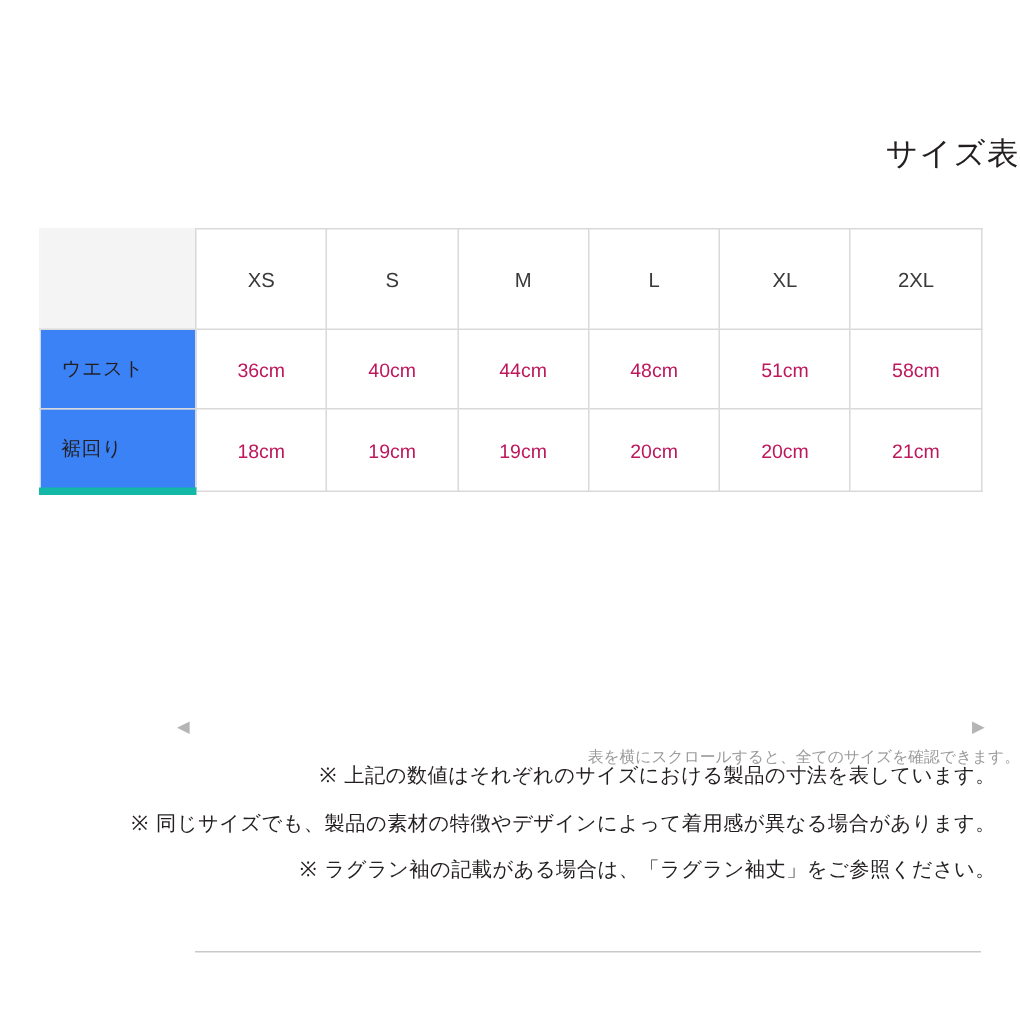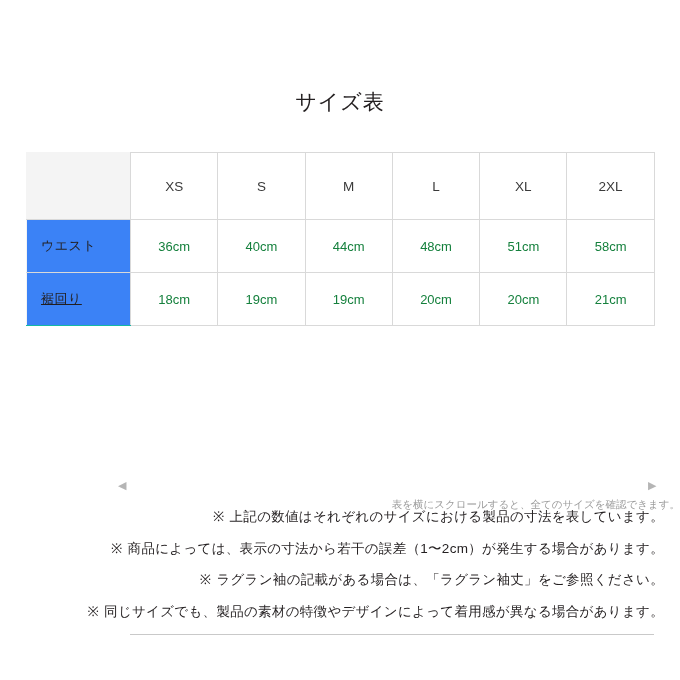--- a/index.html
+++ b/index.html
@@ -18,21 +18,21 @@
     position: relative;
     width: 680px;
     height: 680px;
     box-sizing: border-box;
   }
   .title {
     position: absolute;
     top: 88px;
     left: 0;
     width: 680px;
-    text-align: center;
+    text-align: right;
     font-size: 21px;
     letter-spacing: 1px;
     color: #231f20;
     font-family: Liberation Mono, monospace;
   }
   .table-wrap {
     position: absolute;
     top: 152px;
     left: 26px;
     width: 628px;
@@ -44,21 +44,21 @@
   }
   table.size-table col.label-col { width: 104px; }
   table.size-table col.data-col { width: 87.3px; }
 
   table.size-table th,
   table.size-table td {
     border: 1px solid #d9d9d9;
     height: 52px;
     font-weight: normal;
     font-size: 13px;
-    color: #15803d;
+    color: #be185d;
     text-align: center;
     vertical-align: middle;
     padding: 0;
     background: #ffffff;
   }
   table.size-table thead th {
     height: 66px;
     font-size: 13.5px;
     color: #3a3a3a;
     background: #ffffff;
@@ -71,22 +71,21 @@
   table.size-table tbody th.row-label {
     background: #3b82f6;
     text-align: left;
     padding-left: 14px;
     font-size: 13px;
     color: #231f20;
     border-left: 1px solid #f4f4f4;
     letter-spacing: 0.5px;
   }
   table.size-table tbody tr:last-child th.row-label {
-    border-bottom: 1px solid #14b8a6;
-    text-decoration: underline;
+    border-bottom: 5px solid #14b8a6;
   }
   
   table.size-table .first-data {
     border-left: 1px solid #7a7a7a;
     text-align: center;
   }
   table.size-table thead th.first-data {
     border-left: 1px solid #7a7a7a;
   }
 
@@ -192,23 +191,20 @@
   <div class="arrow left">◀</div>
   <div class="arrow right">▶</div>
   <div class="scroll-hint">表を横にスクロールすると、全てのサイズを確認できます。</div>
   <div class="scroll-bar"></div>
 
   <div class="notes">
     <div class="note">
       <span class="mark">※</span><span>上記の数値はそれぞれのサイズにおける製品の寸法を表しています。</span>
     </div>
     <div class="note">
-      <span class="mark">※</span><span>商品によっては、表示の寸法から若干の誤差（1〜2cm）が発生する場合があります。</span>
+      <span class="mark">※</span><span>同じサイズでも、製品の素材の特徴やデザインによって着用感が異なる場合があります。</span>
     </div>
     <div class="note">
       <span class="mark">※</span><span>ラグラン袖の記載がある場合は、「ラグラン袖丈」をご参照ください。</span>
     </div>
-    <div class="note">
-      <span class="mark">※</span><span>同じサイズでも、製品の素材の特徴やデザインによって着用感が異なる場合があります。</span>
-    </div>
   </div>
 
 </div>
 
 </body></html>

